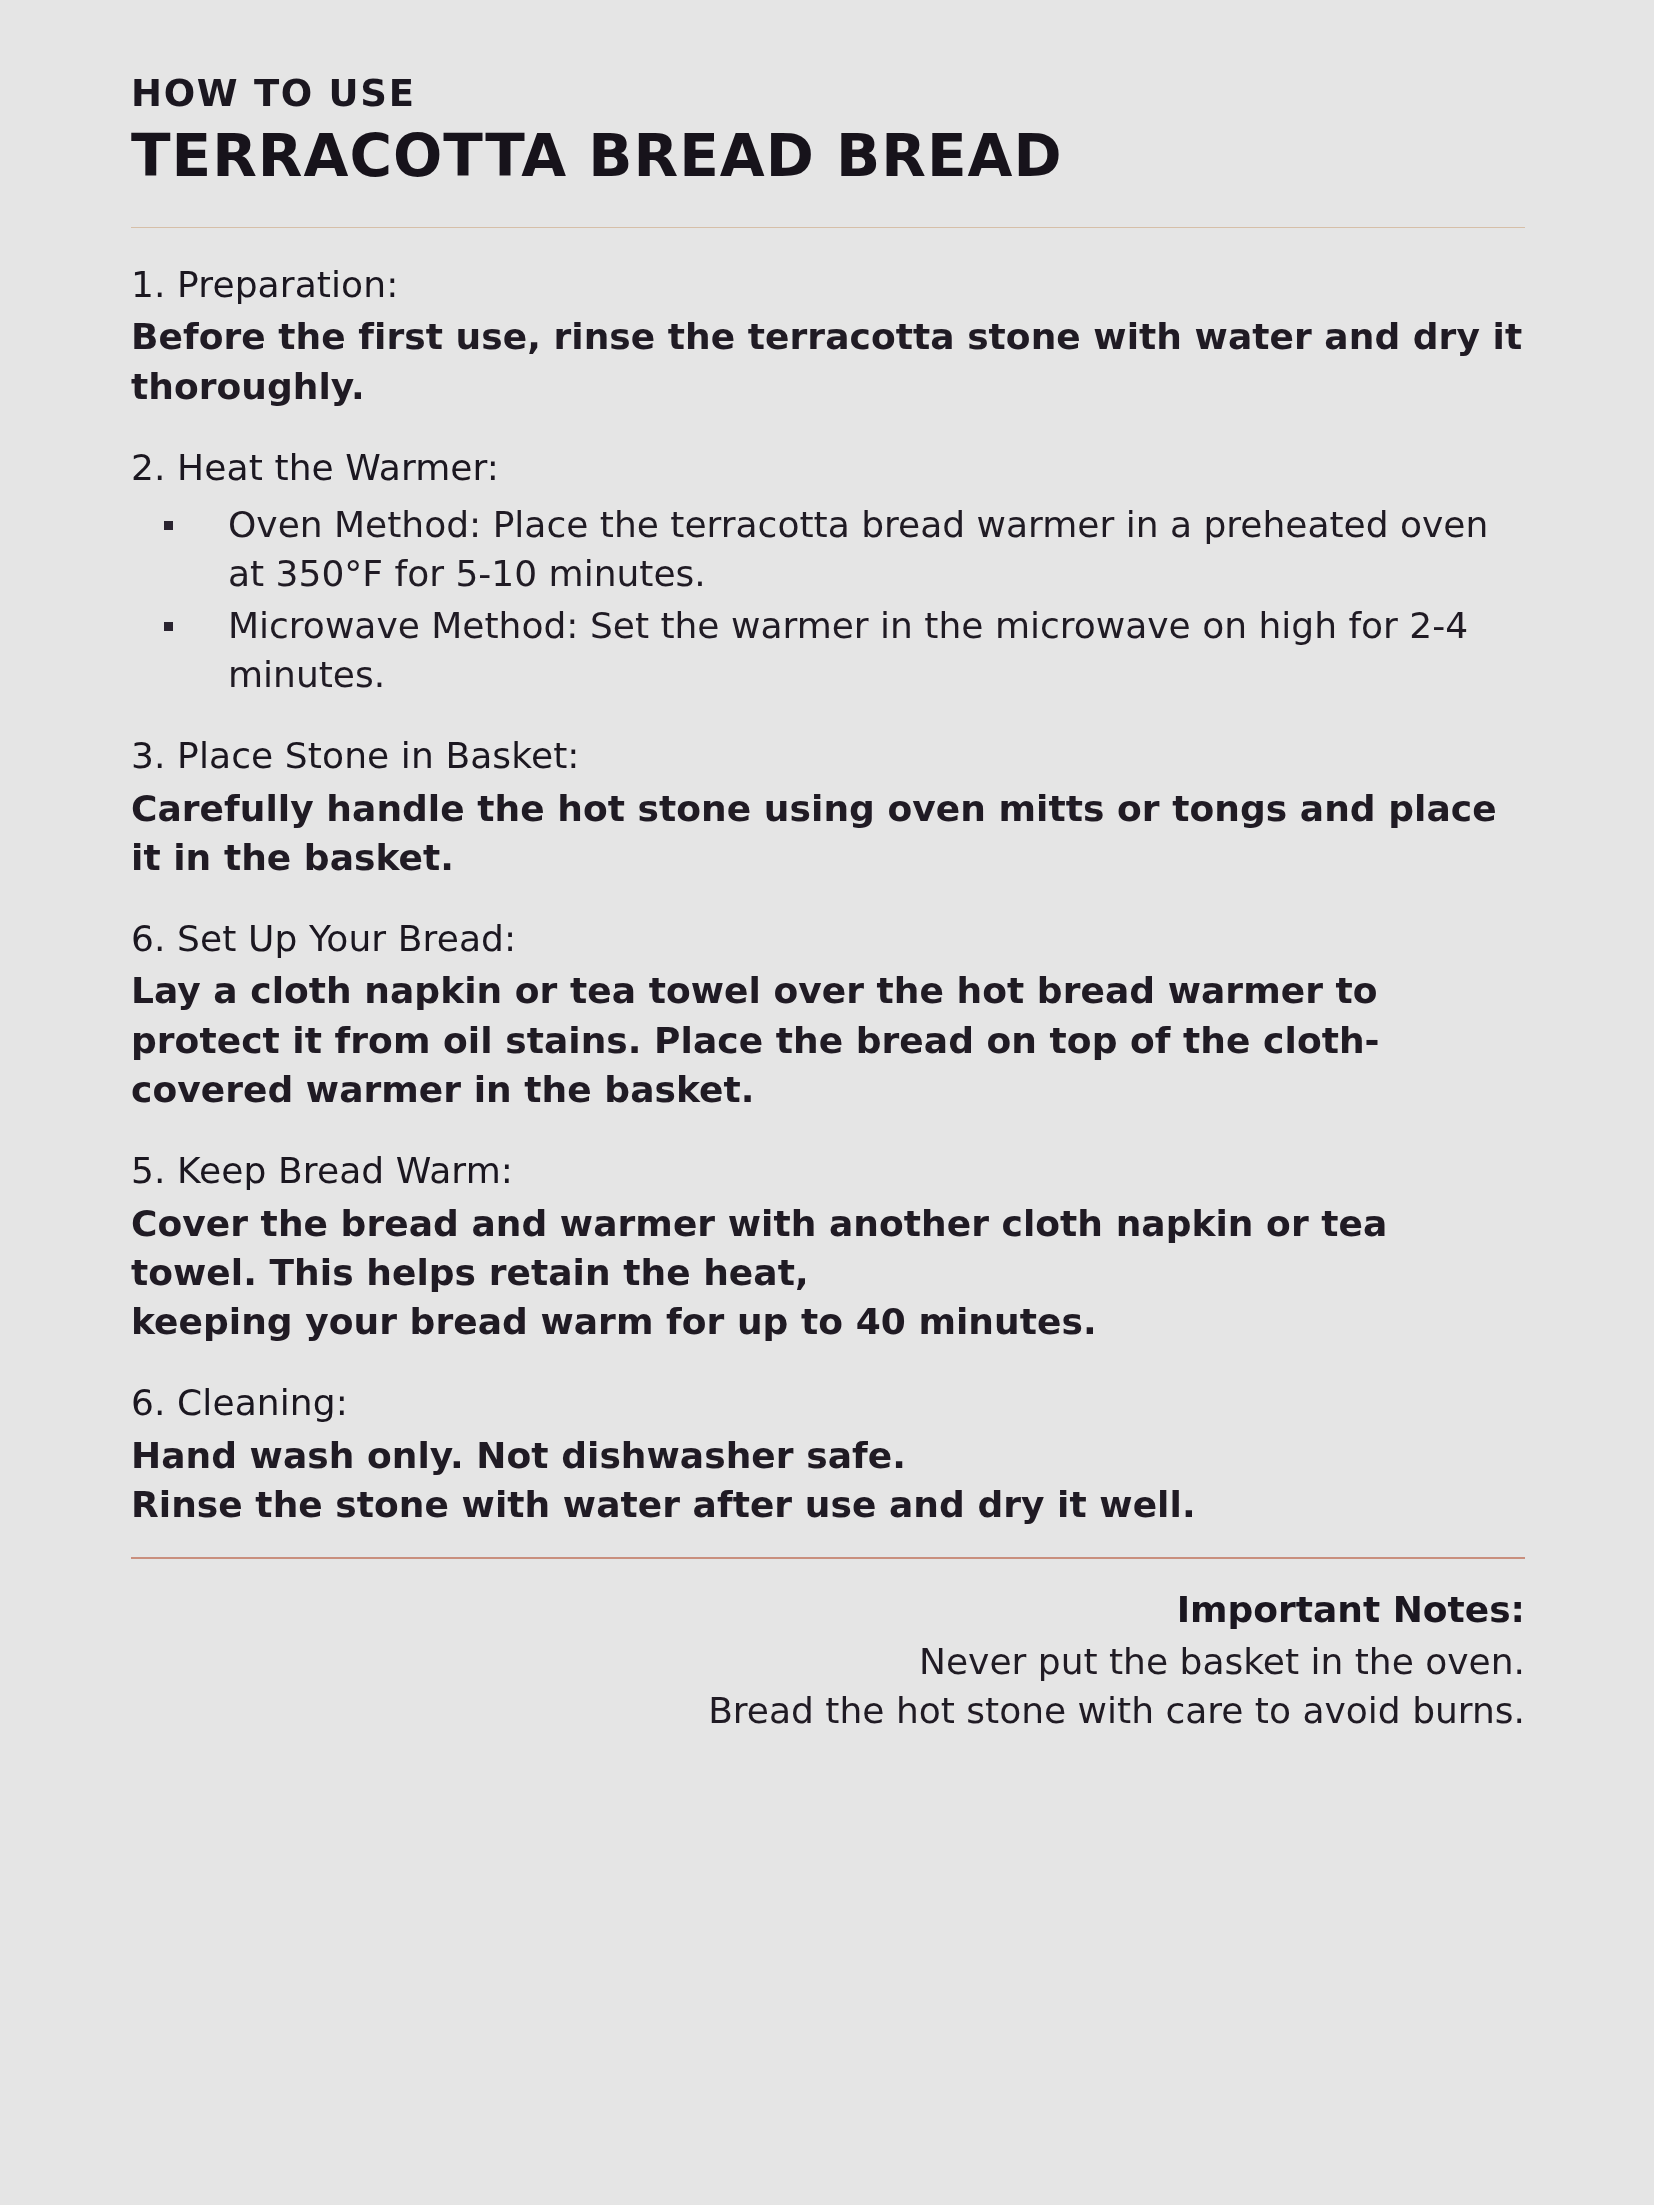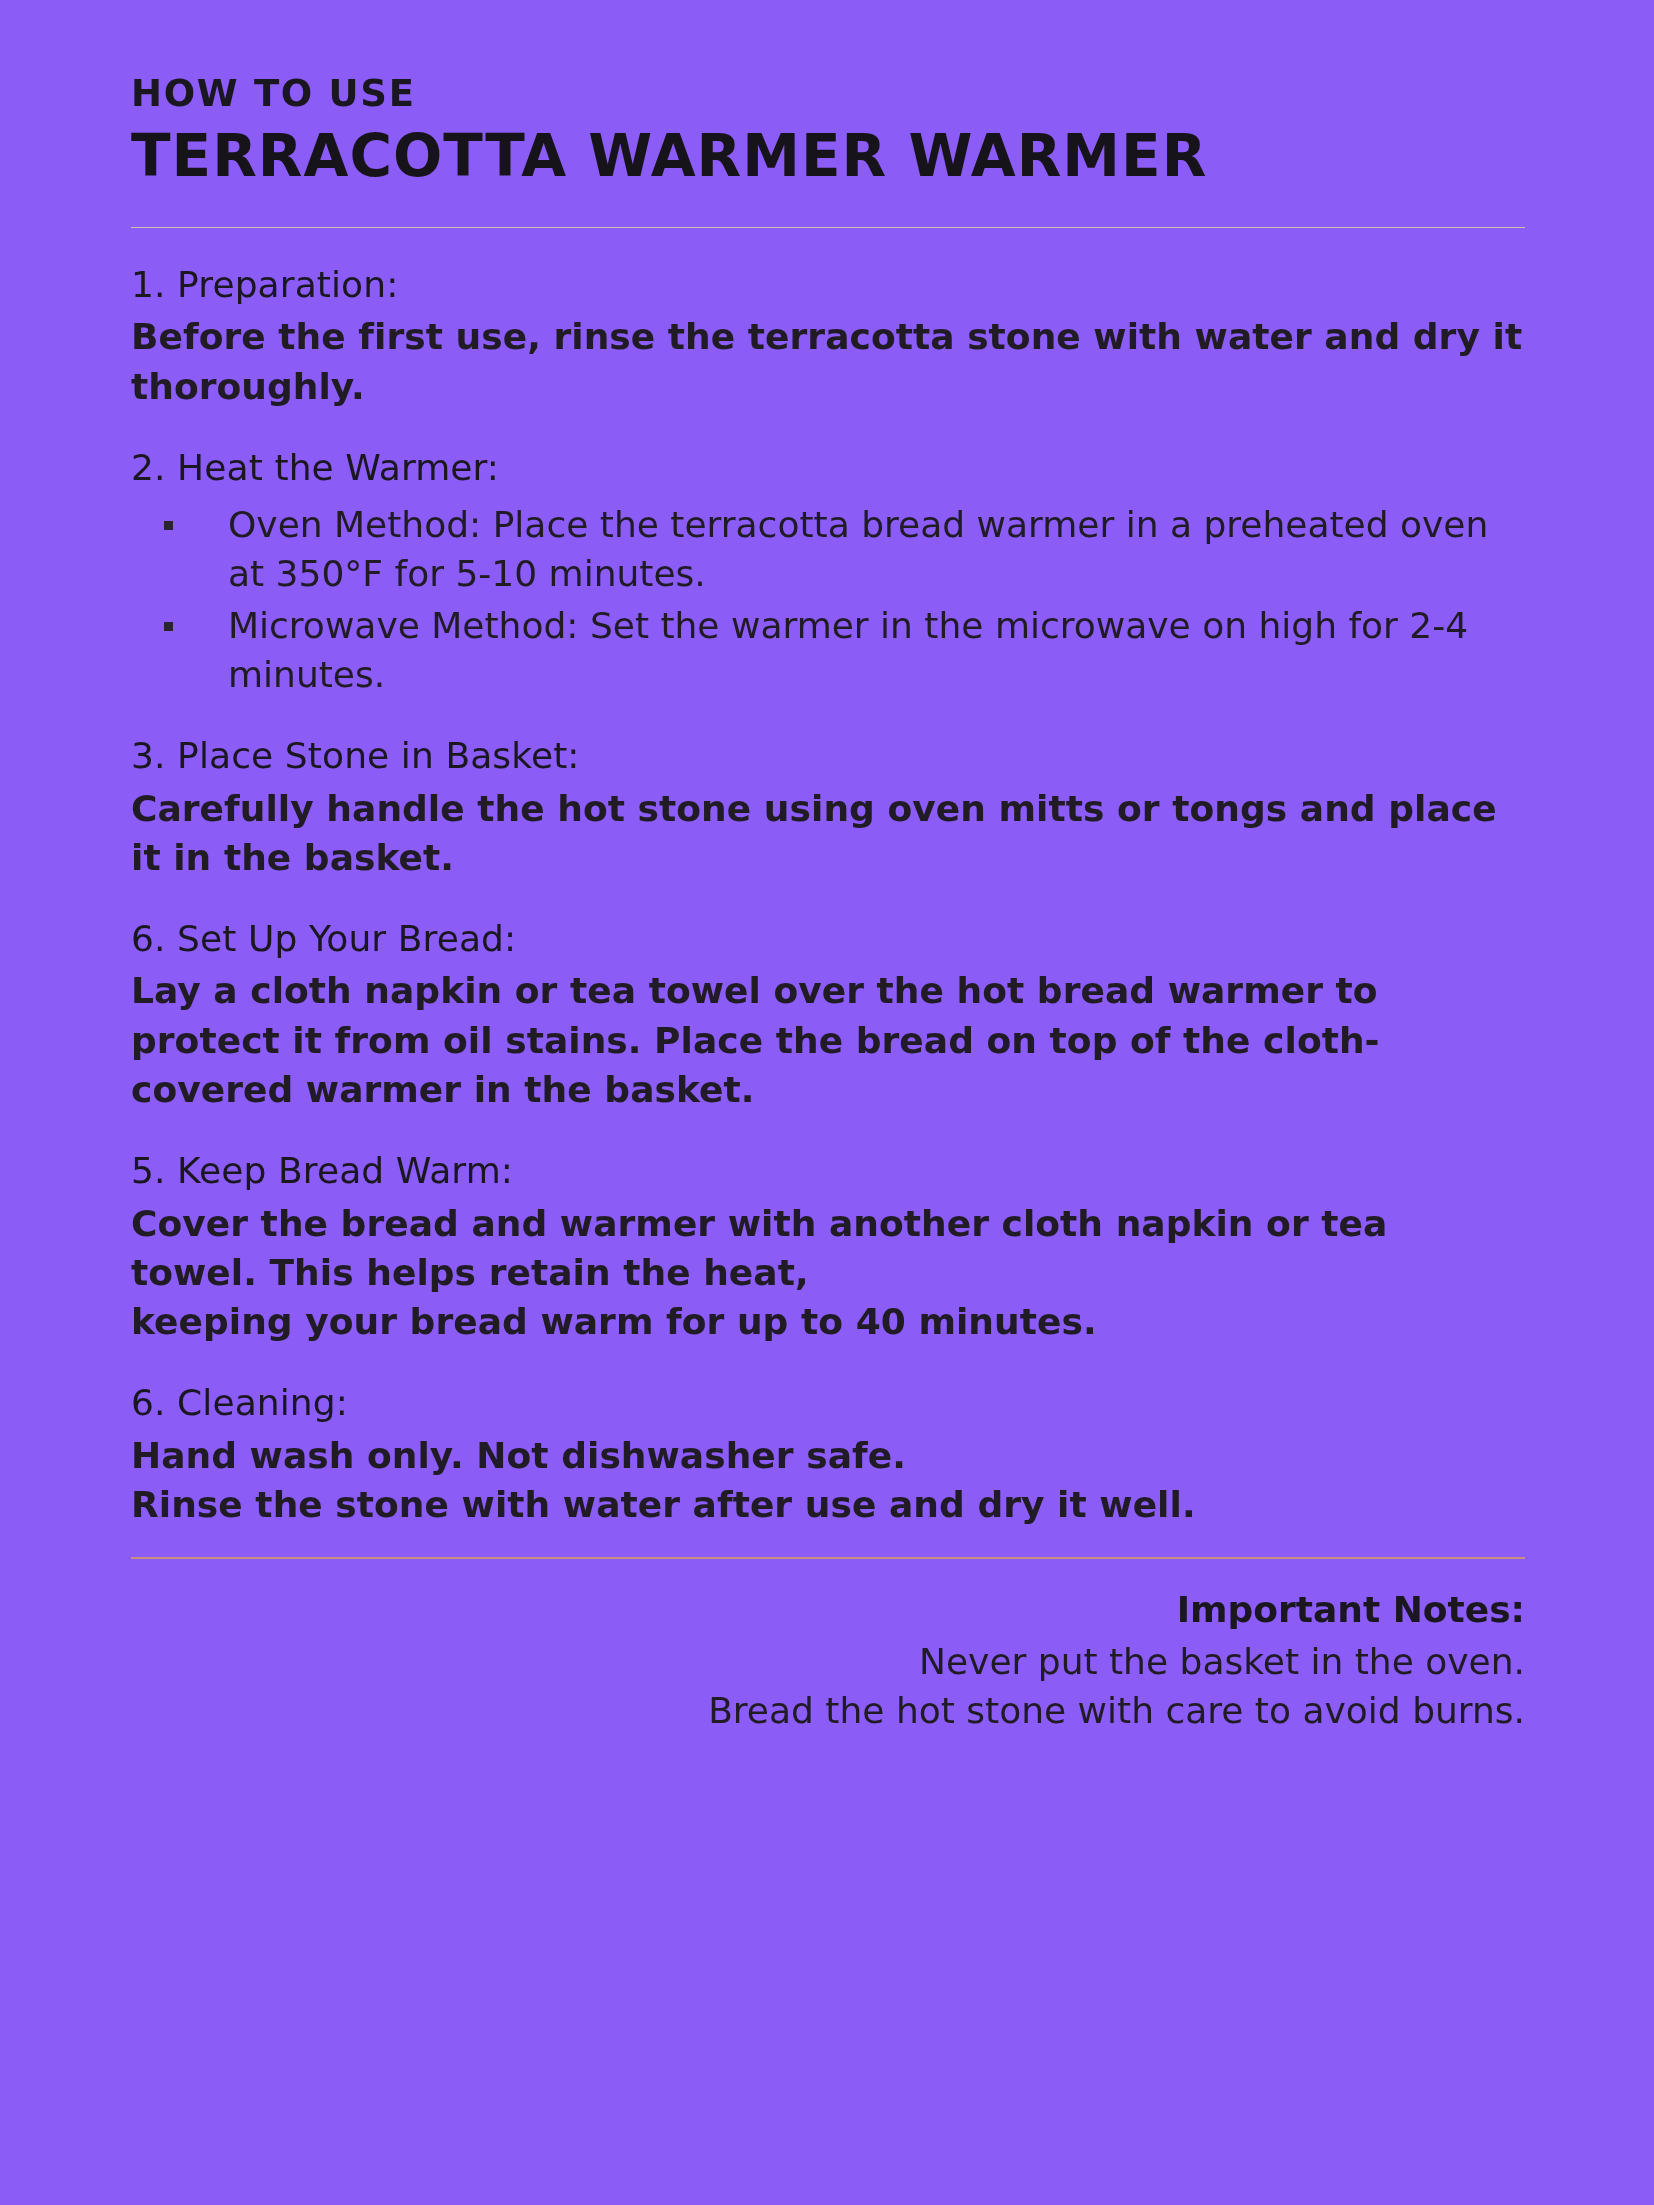--- a/index.html
+++ b/index.html
@@ -12,21 +12,21 @@
     height: 2205px;
     font-family: "DejaVu Sans", sans-serif;
     color: #1b1720;
     -webkit-font-smoothing: antialiased;
   }
   .page {
     box-sizing: border-box;
     width: 1654px;
     height: 2205px;
     padding: 74px 129px 16px 131px;
-    background: #8b5cf6;
+    background: #e5e5e5;
     position: relative;
   }
   .eyebrow {
     font-family: "DejaVu Sans", sans-serif;
     font-weight: 700;
     font-size: 37px;
     letter-spacing: 1.7px;
     color: #1b1720;
     margin: 0 0 9px 0;
     line-height: 1.1;
@@ -114,21 +114,21 @@
     color: #201b24;
     margin: 0;
   }
 </style>
 </head>
 <body>
 
 <div class="page">
 
   <div class="eyebrow">HOW TO USE</div>
-  <h1 class="title">TERRACOTTA WARMER WARMER</h1>
+  <h1 class="title">TERRACOTTA BREAD BREAD</h1>
 
   <div class="rule-top"></div>
 
   <div class="section">
     <div class="sec-head">1. Preparation:</div>
     <p class="sec-body">Before the first use, rinse the terracotta stone with water and dry it thoroughly.</p>
   </div>
 
   <div class="section">
     <div class="sec-head">2. Heat the Warmer:</div>

